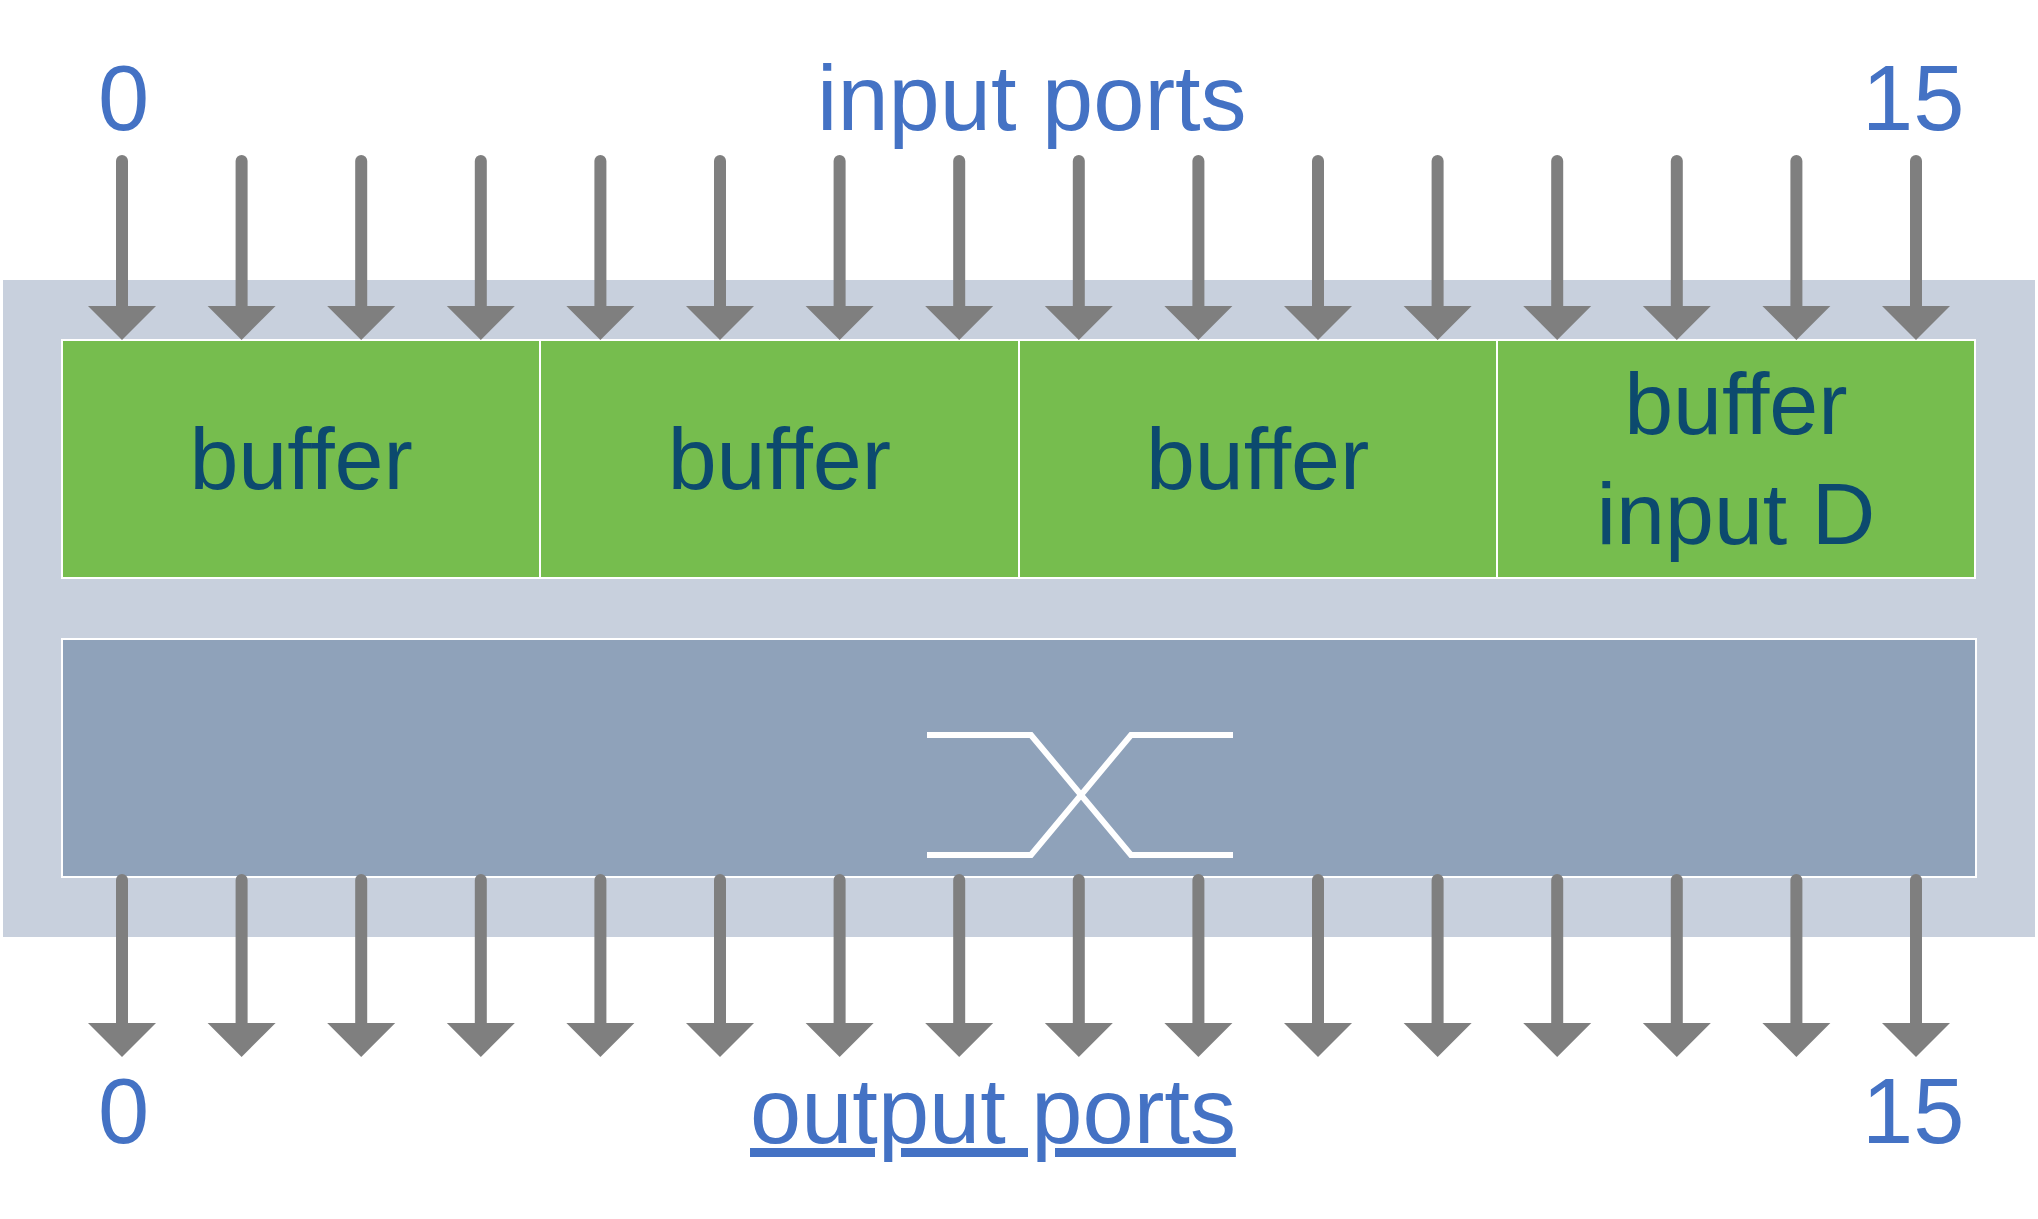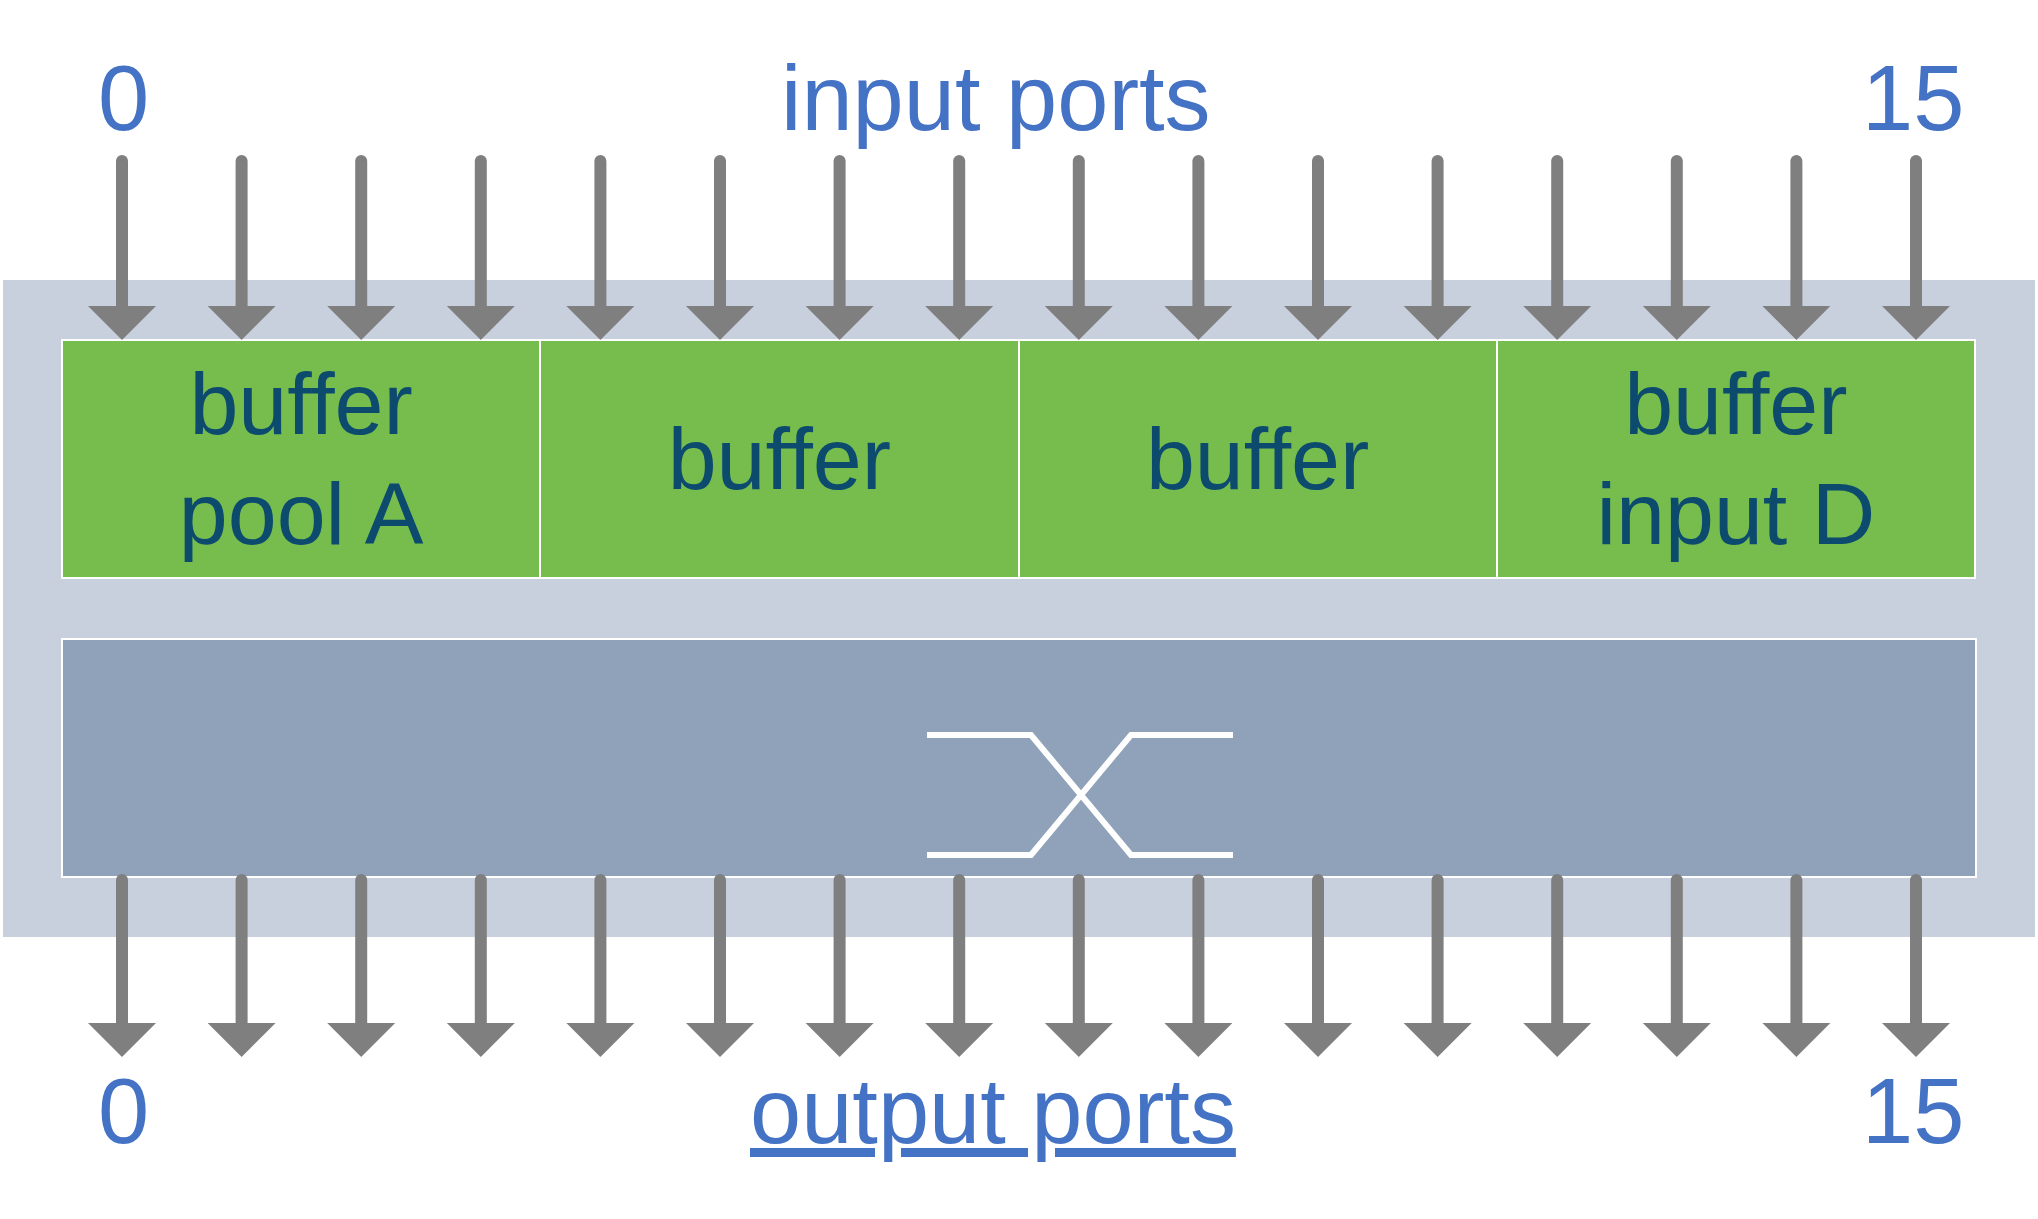--- a/index.html
+++ b/index.html
@@ -9,30 +9,29 @@
   .pools { position:absolute; left:61px; top:339px; width:1915px; height:240px; display:flex; border:2px solid #ffffff; box-sizing:border-box; }
   .pool { flex:1; background:#76bd4e; border-right:2px solid #ffffff; display:flex; align-items:center; justify-content:center; text-align:center; color:#0c4a6e; font-size:88px; line-height:110px; }
   .pool:last-child { border-right:none; }
   .switch { position:absolute; left:61px; top:638px; width:1916px; height:240px; background:#8fa2ba; border:2px solid #ffffff; box-sizing:border-box; }
   svg.arrows { position:absolute; left:0; top:0; }
 </style>
 </head>
 <body>
 
 <div class="lbl" style="left:98px;top:52px;">0</div>
-<div class="lbl" style="left:781px;top:52px;">input ports</div>
+<div class="lbl" style="left:817px;top:52px;">input ports</div>
 <div class="lbl" style="left:1862px;top:52px;">15</div>
 
 <div class="outer"></div>
 
 <div class="pools">
   <div class="pool">
       <div>
         <div>buffer</div>
-        <div>pool A</div>
       </div>
     </div>
   <div class="pool">
       <div>
         <div>buffer</div>
       </div>
     </div>
   <div class="pool">
       <div>
         <div>buffer</div>

